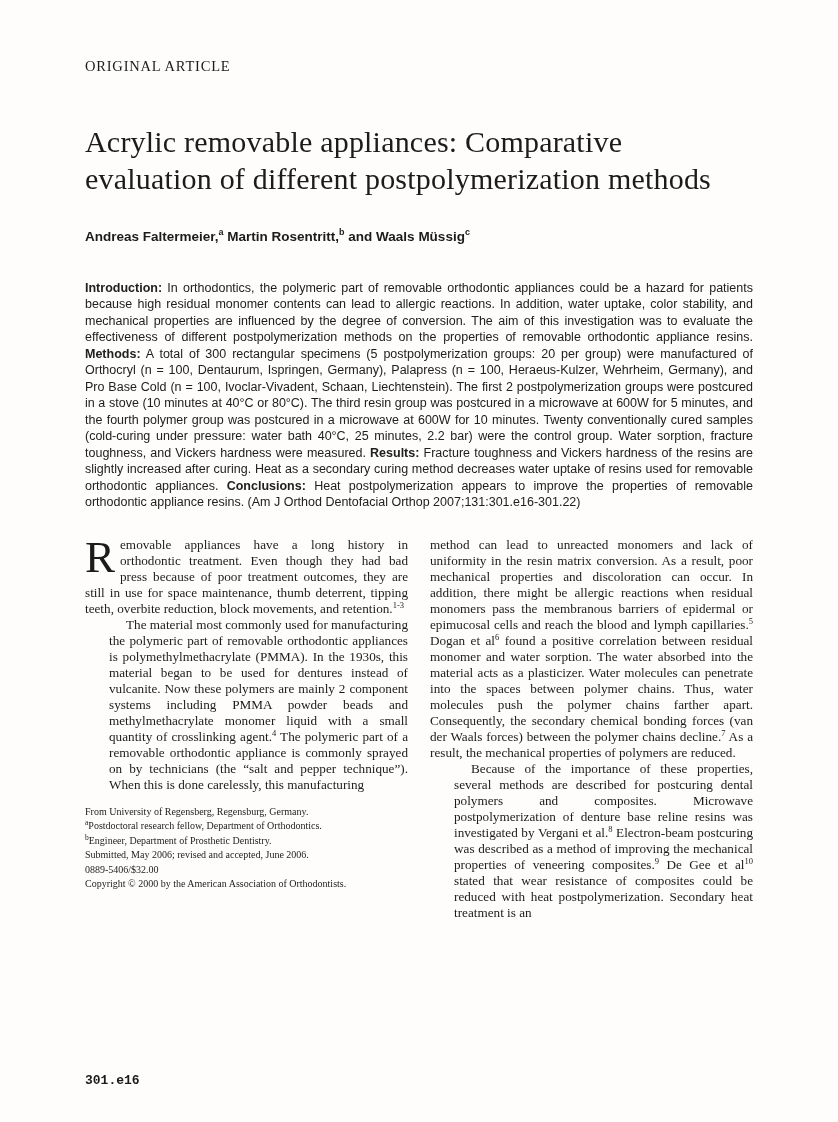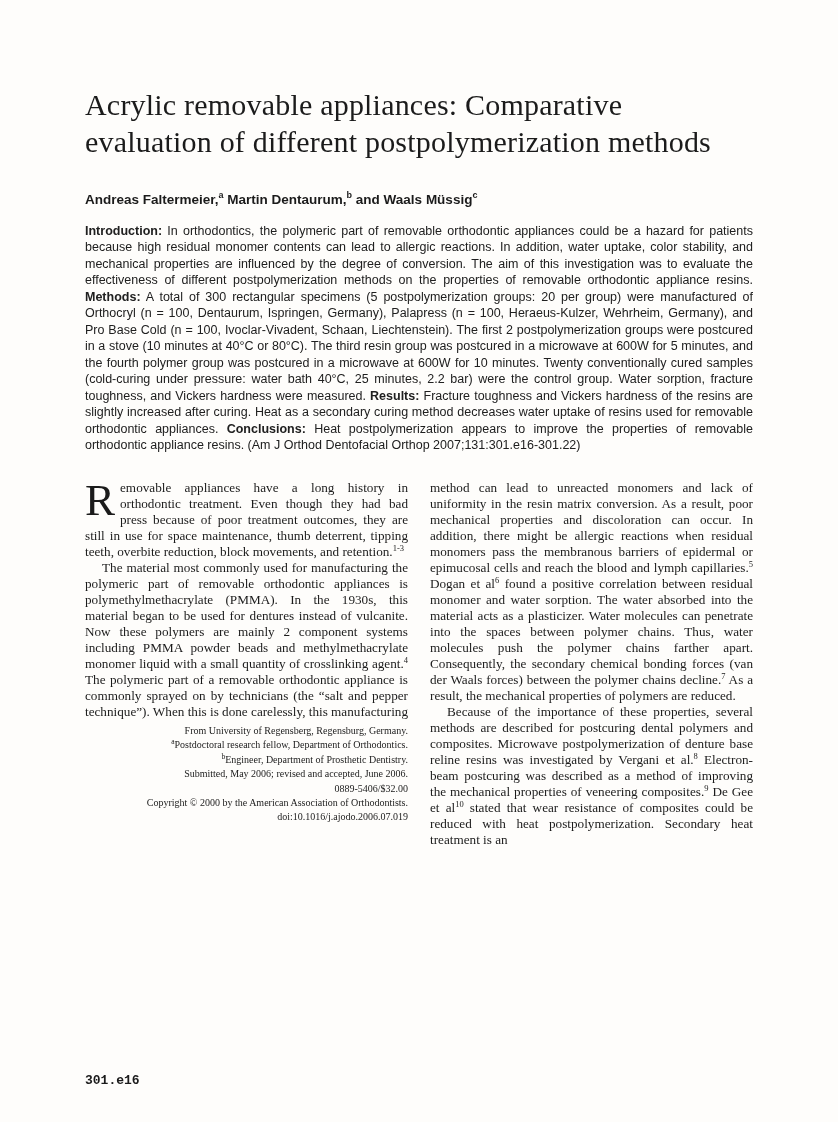--- a/index.html
+++ b/index.html
@@ -4,70 +4,70 @@
 <style>
   * { margin:0; padding:0; box-sizing:border-box; }
   html,body { background:#ffffff; }
   .page {
     width:838px; height:1122px; margin:0 auto; position:relative;
     background:#fefdfb; color:#1b1b1b; overflow:hidden;
     padding:58px 85px 0 85px;
     font-family:"Liberation Serif", serif;
   }
   .article-type { font-size:14.5px; letter-spacing:0.8px; }
-  .title { font-weight:400; font-size:30px; line-height:1.24; margin-top:28px; letter-spacing:0.2px; }
+  .title { font-weight:400; font-size:30px; line-height:1.24; margin-top:48px; letter-spacing:0.2px; }
   .authors { margin-top:30px; font-family:"Liberation Sans", sans-serif; font-weight:700; font-size:13.5px; }
   .authors sup { font-size:9px; font-weight:700; }
   .affiliation { margin-top:4px; font-style:italic; font-size:13.5px; }
   .abstract {
-    margin-top:16px; font-family:"Liberation Sans", sans-serif;
+    margin-top:36px; font-family:"Liberation Sans", sans-serif;
     font-size:12.5px; line-height:16.5px; text-align:justify; color:#202020;
   }
   .ab-label { font-weight:700; }
   .columns { margin-top:26px; display:flex; gap:22px; }
   .col { flex:1 1 0; min-width:0; }
   .body-para { font-size:13.2px; line-height:16px; text-align:justify; }
   .body-para + .body-para { margin-top:0; }
-  .body-para.indent { text-indent:17px; }
+  .body-para.indent { text-indent:17px;margin-left:24px; }
   .dropcap { float:left; font-size:45px; line-height:38px; padding:1px 5px 0 0; }
   sup.ref { font-size:8.5px; line-height:0; }
-  .footnotes { margin-top:4px; font-size:10px; line-height:14.4px; text-align:right; }
+  .footnotes { margin-top:12px; font-size:10px; line-height:14.4px; text-align:left; }
   .fn sup { font-size:7.5px; line-height:0; }
   .page-number {
     position:absolute; left:85px; bottom:34px;
     font-family:Liberation Mono, monospace; font-weight:700; font-size:13px;
   }
 </style>
 </head>
 <body>
 
 <div class="page">
 
+  <div class="article-type">ORIGINAL ARTICLE</div>
 
   <h1 class="title">Acrylic removable appliances: Comparative evaluation of different postpolymerization methods</h1>
 
-  <p class="authors"><span>Andreas Faltermeier,</span><sup>a</sup><span> Martin Dentaurum,</span><sup>b</sup><span> and Waals Müssig</span><sup>c</sup></p>
+  <p class="authors"><span>Andreas Faltermeier,</span><sup>a</sup><span> Martin Rosentritt,</span><sup>b</sup><span> and Waals Müssig</span><sup>c</sup></p>
 
 
   <p class="abstract"><b class="ab-label">Introduction:</b><span> In orthodontics, the polymeric part of removable orthodontic appliances could be a hazard for patients because high residual monomer contents can lead to allergic reactions. In addition, water uptake, color stability, and mechanical properties are influenced by the degree of conversion. The aim of this investigation was to evaluate the effectiveness of different postpolymerization methods on the properties of removable orthodontic appliance resins. </span><b class="ab-label">Methods:</b><span> A total of 300 rectangular specimens (5 postpolymerization groups: 20 per group) were manufactured of Orthocryl (n = 100, Dentaurum, Ispringen, Germany), Palapress (n = 100, Heraeus-Kulzer, Wehrheim, Germany), and Pro Base Cold (n = 100, Ivoclar-Vivadent, Schaan, Liechtenstein). The first 2 postpolymerization groups were postcured in a stove (10 minutes at 40°C or 80°C). The third resin group was postcured in a microwave at 600W for 5 minutes, and the fourth polymer group was postcured in a microwave at 600W for 10 minutes. Twenty conventionally cured samples (cold-curing under pressure: water bath 40°C, 25 minutes, 2.2 bar) were the control group. Water sorption, fracture toughness, and Vickers hardness were measured. </span><b class="ab-label">Results:</b><span> Fracture toughness and Vickers hardness of the resins are slightly increased after curing. Heat as a secondary curing method decreases water uptake of resins used for removable orthodontic appliances. </span><b class="ab-label">Conclusions:</b><span> Heat postpolymerization appears to improve the properties of removable orthodontic appliance resins. </span><span class="citation">(Am J Orthod Dentofacial Orthop 2007;131:301.e16-301.22)</span></p>
 
   <div class="columns">
 
     <div class="col">
       <p class="body-para"><span class="dropcap">R</span><span>emovable appliances have a long history in orthodontic treatment. Even though they had bad press because of poor treatment outcomes, they are still in use for space maintenance, thumb deterrent, tipping teeth, overbite reduction, block movements, and retention.</span><sup class="ref">1-3</sup></p>
       <p class="body-para indent"><span>The material most commonly used for manufacturing the polymeric part of removable orthodontic appliances is polymethylmethacrylate (PMMA). In the 1930s, this material began to be used for dentures instead of vulcanite. Now these polymers are mainly 2 component systems including PMMA powder beads and methylmethacrylate monomer liquid with a small quantity of crosslinking agent.</span><sup class="ref">4</sup><span> The polymeric part of a removable orthodontic appliance is commonly sprayed on by technicians (the “salt and pepper technique”). When this is done carelessly, this manufacturing</span></p>
 
       <div class="footnotes">
         <div class="fn"><span>From University of Regensberg, Regensburg, Germany.</span></div>
         <div class="fn"><sup>a</sup><span>Postdoctoral research fellow, Department of Orthodontics.</span></div>
         <div class="fn"><sup>b</sup><span>Engineer, Department of Prosthetic Dentistry.</span></div>
         <div class="fn"><span>Submitted, May 2006; revised and accepted, June 2006.</span></div>
         <div class="fn"><span>0889-5406/$32.00</span></div>
         <div class="fn"><span>Copyright © 2000 by the American Association of Orthodontists.</span></div>
-        <div class="fn"><span>doi:10.1016/j.ajodo.2006.07.019</span></div>
       </div>
     </div>
 
     <div class="col">
       <p class="body-para"><span>method can lead to unreacted monomers and lack of uniformity in the resin matrix conversion. As a result, poor mechanical properties and discoloration can occur. In addition, there might be allergic reactions when residual monomers pass the membranous barriers of epidermal or epimucosal cells and reach the blood and lymph capillaries.</span><sup class="ref">5</sup><span> Dogan et al</span><sup class="ref">6</sup><span> found a positive correlation between residual monomer and water sorption. The water absorbed into the material acts as a plasticizer. Water molecules can penetrate into the spaces between polymer chains. Thus, water molecules push the polymer chains farther apart. Consequently, the secondary chemical bonding forces (van der Waals forces) between the polymer chains decline.</span><sup class="ref">7</sup><span> As a result, the mechanical properties of polymers are reduced.</span></p>
       <p class="body-para indent"><span>Because of the importance of these properties, several methods are described for postcuring dental polymers and composites. Microwave postpolymerization of denture base reline resins was investigated by Vergani et al.</span><sup class="ref">8</sup><span> Electron-beam postcuring was described as a method of improving the mechanical properties of veneering composites.</span><sup class="ref">9</sup><span> De Gee et al</span><sup class="ref">10</sup><span> stated that wear resistance of composites could be reduced with heat postpolymerization. Secondary heat treatment is an</span></p>
     </div>
 
   </div>
 

